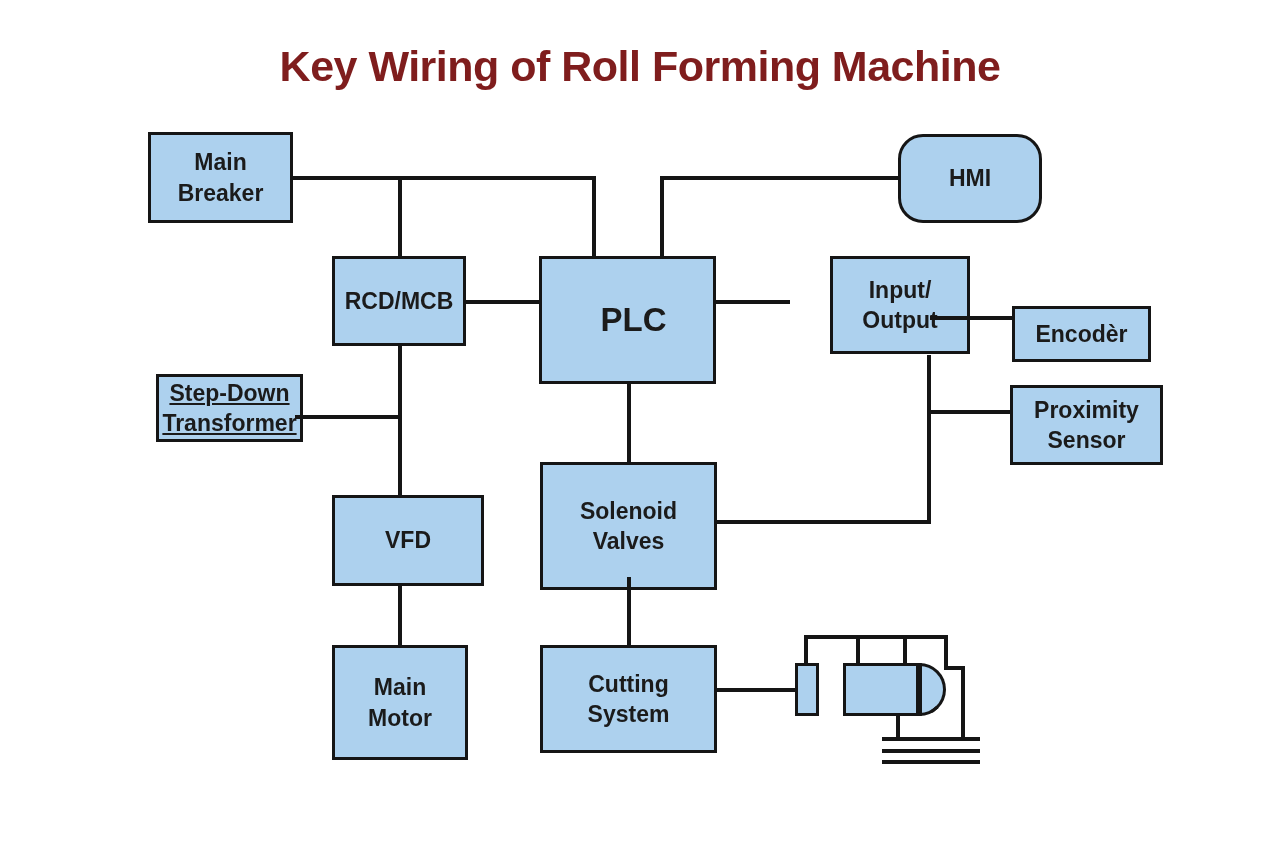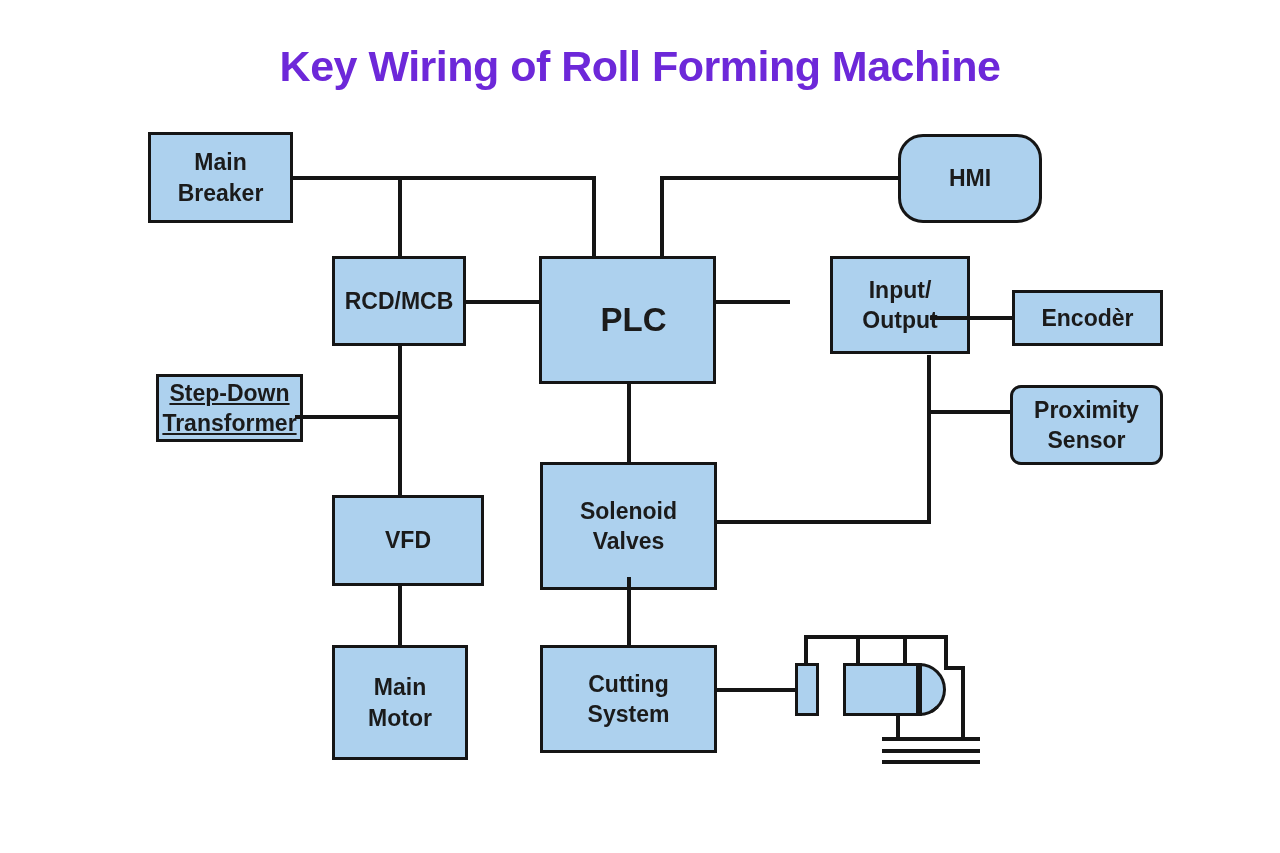--- a/index.html
+++ b/index.html
@@ -12,21 +12,21 @@
     font-family: "Liberation Sans", sans-serif;
   }
   #title {
     position: absolute;
     left: 0; top: 42px;
     width: 1280px;
     text-align: center;
     font-size: 43px;
     font-weight: 700;
     letter-spacing: -0.5px;
-    color: #6d28d9;
+    color: #7f1d1d;
     margin: 0;
   }
   .node {
     position: absolute;
     box-sizing: border-box;
     background: #add1ee;
     border: 3.5px solid #151515;
     color: #1b1b1b;
     font-weight: 700;
     font-size: 23px;
@@ -56,24 +56,24 @@
 
   <h1 id="title">Key Wiring of Roll Forming Machine</h1>
 
   <div class="node" style="left:148px; top:132px; width:145px; height:91px;">Main
 Breaker</div>
   <div class="node" style="left:898px; top:134px; width:144px; height:89px;border-radius:25px;">HMI</div>
   <div class="node" style="left:332px; top:256px; width:134px; height:90px;">RCD/MCB</div>
   <div class="node big" style="left:539px; top:256px; width:177px; height:128px;">PLC</div>
   <div class="node" style="left:830px; top:256px; width:140px; height:98px;">Input/
 Output</div>
-  <div class="node" style="left:1012px; top:290px; width:151px; height:56px;">Encodèr</div>
+  <div class="node" style="left:1012px; top:306px; width:139px; height:56px;">Encodèr</div>
   <div class="node" style="left:156px; top:374px; width:147px; height:68px;text-decoration:underline;">Step-Down
 Transformer</div>
-  <div class="node" style="left:1010px; top:385px; width:153px; height:80px;border-radius:11px;">Proximity
+  <div class="node" style="left:1010px; top:385px; width:153px; height:80px;">Proximity
 Sensor</div>
   <div class="node" style="left:332px; top:495px; width:152px; height:91px;">VFD</div>
   <div class="node" style="left:540px; top:462px; width:177px; height:128px;">Solenoid
 Valves</div>
   <div class="node" style="left:332px; top:645px; width:136px; height:115px;">Main
 Motor</div>
   <div class="node" style="left:540px; top:645px; width:177px; height:108px;">Cutting
 System</div>
 
   <div class="wire" style="left:293px; top:176px; width:303px; height:4px;"></div>

